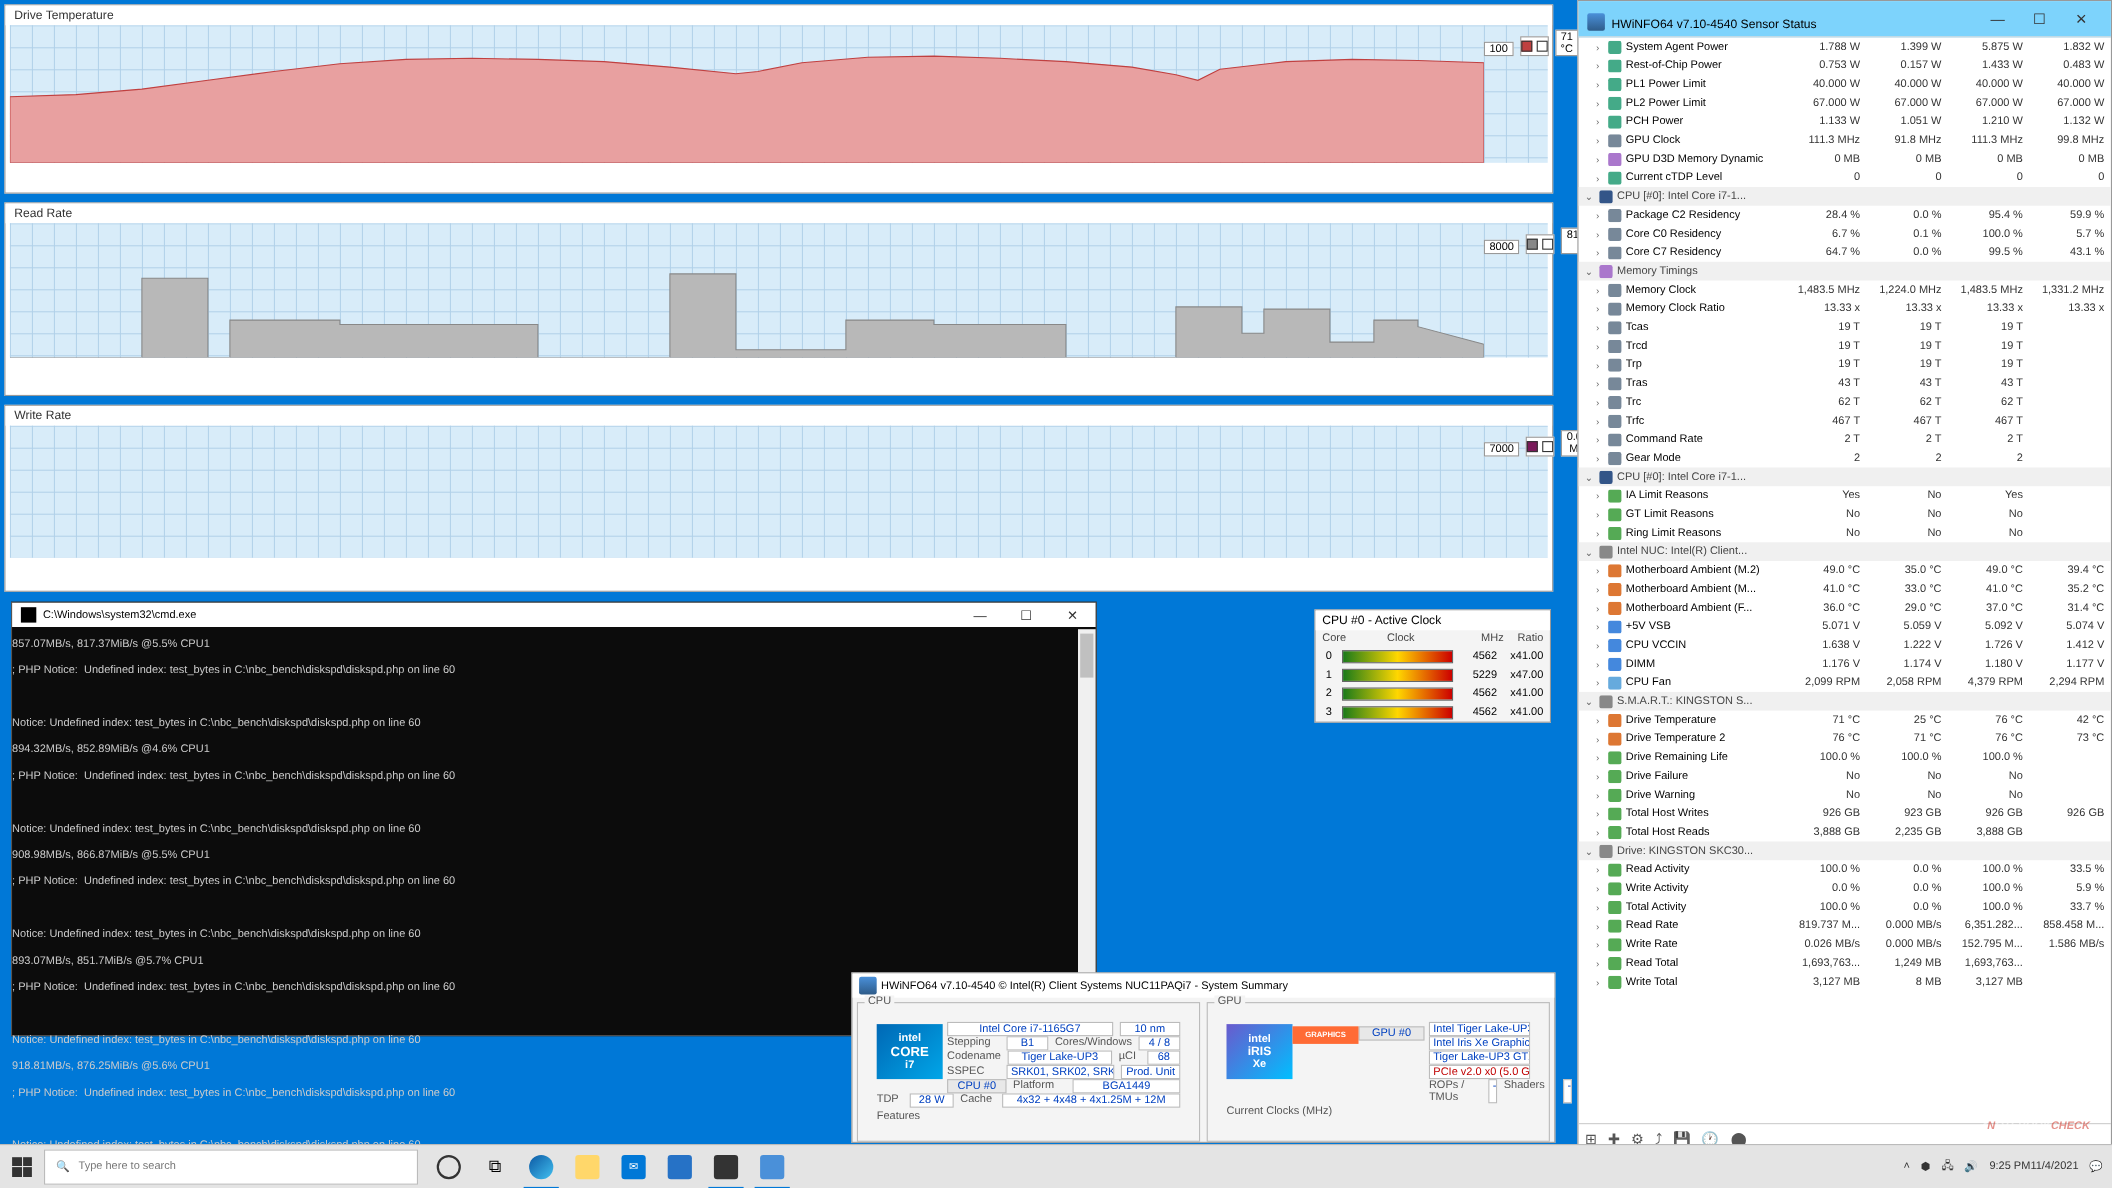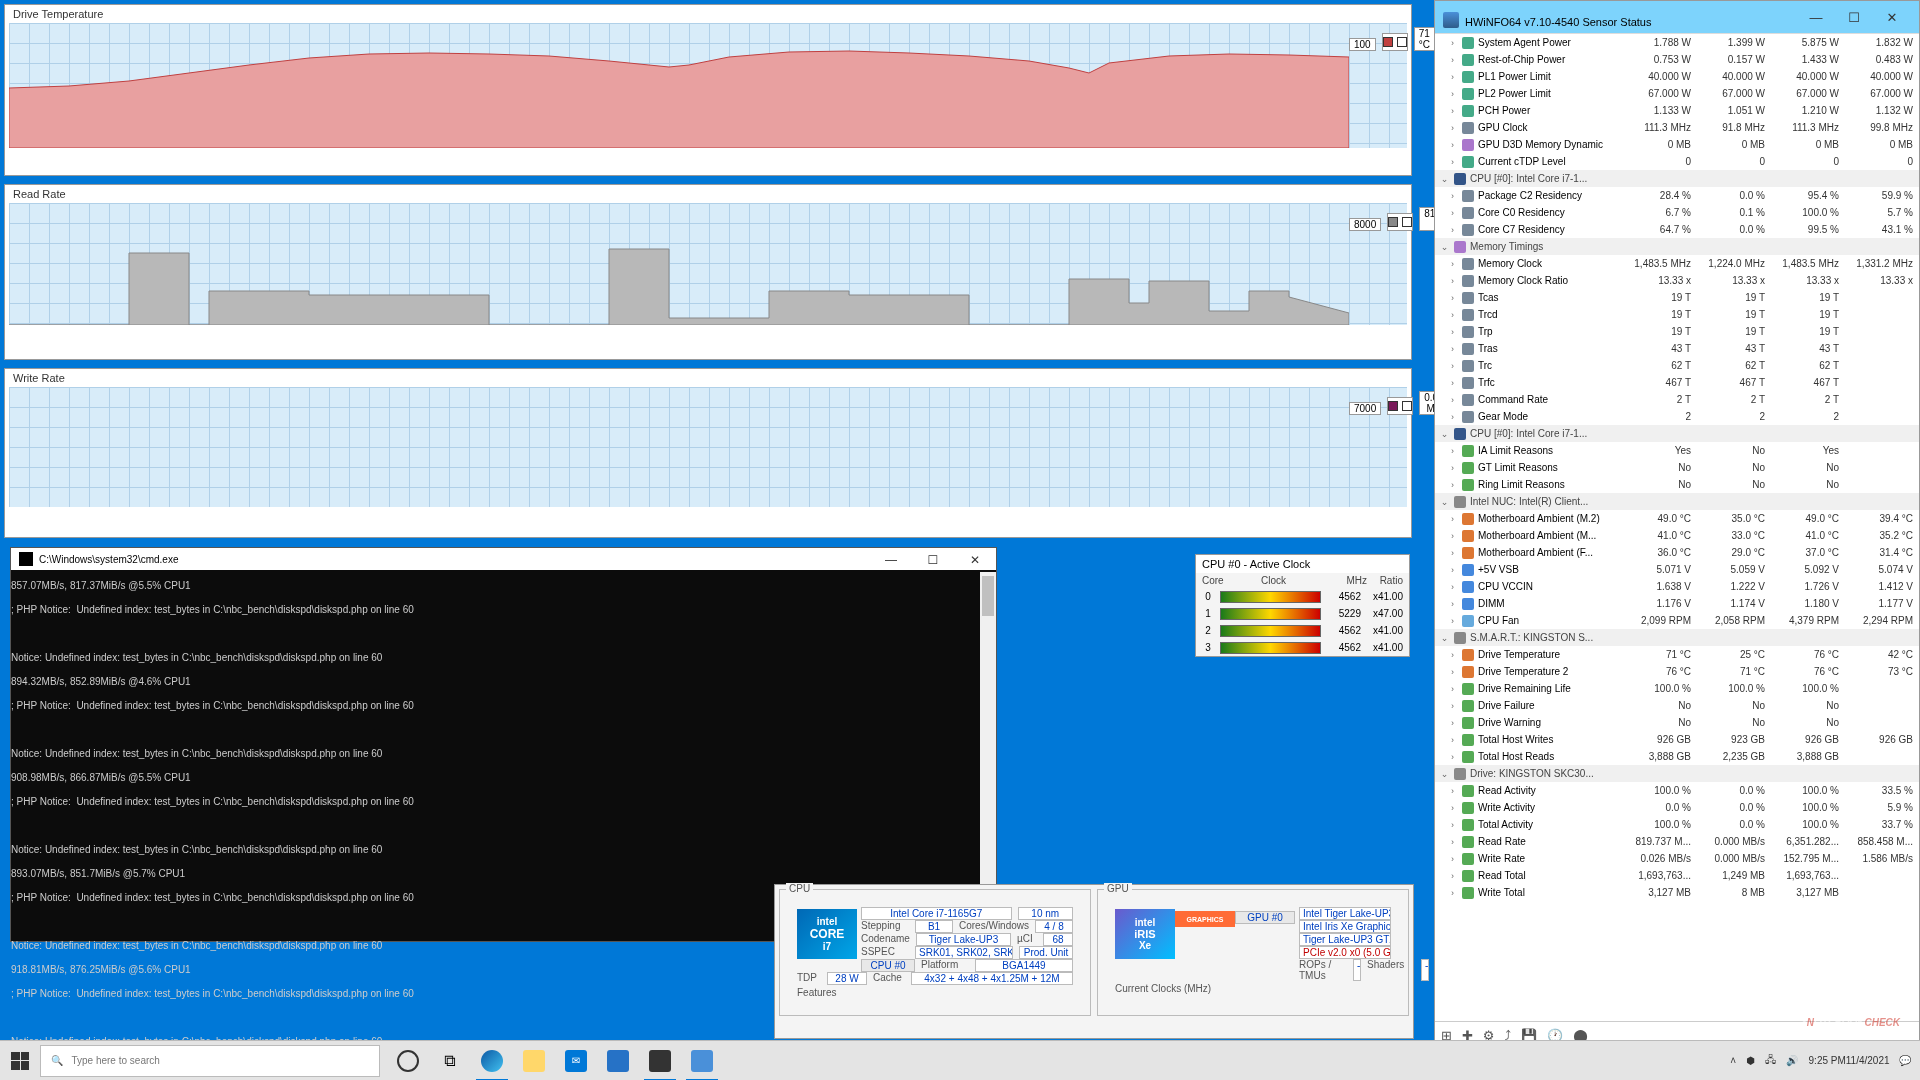--- a/index.html
+++ b/index.html
@@ -243,20 +243,24 @@
       <div class="clocks-row">
         <div class="clocks-core">3</div>
         <div class="clocks-bar"></div>
         <div class="clocks-mhz">4562</div>
         <div class="clocks-ratio">x41.00</div>
       </div>
     </div>
 </div>
 
 <div class="summ">
+  <div class="summ-title">
+    <span class="sensor-titlebar-icon"></span>
+    <span>HWiNFO64 v7.10-4540 © Intel(R) Client Systems NUC11PAQi7 - System Summary</span>
+  </div>
   <div class="summ-body">
     <div class="summ-col">
       <span class="summ-col-title">CPU</span>
       <div class="summ-logo intel">
         <div>intel</div>
         <div style="font-size:12px">CORE</div>
         <div>i7</div>
       </div>
       <div class="summ-row2">
         <div class="summ-val" style="flex:3">Intel Core i7-1165G7</div>

